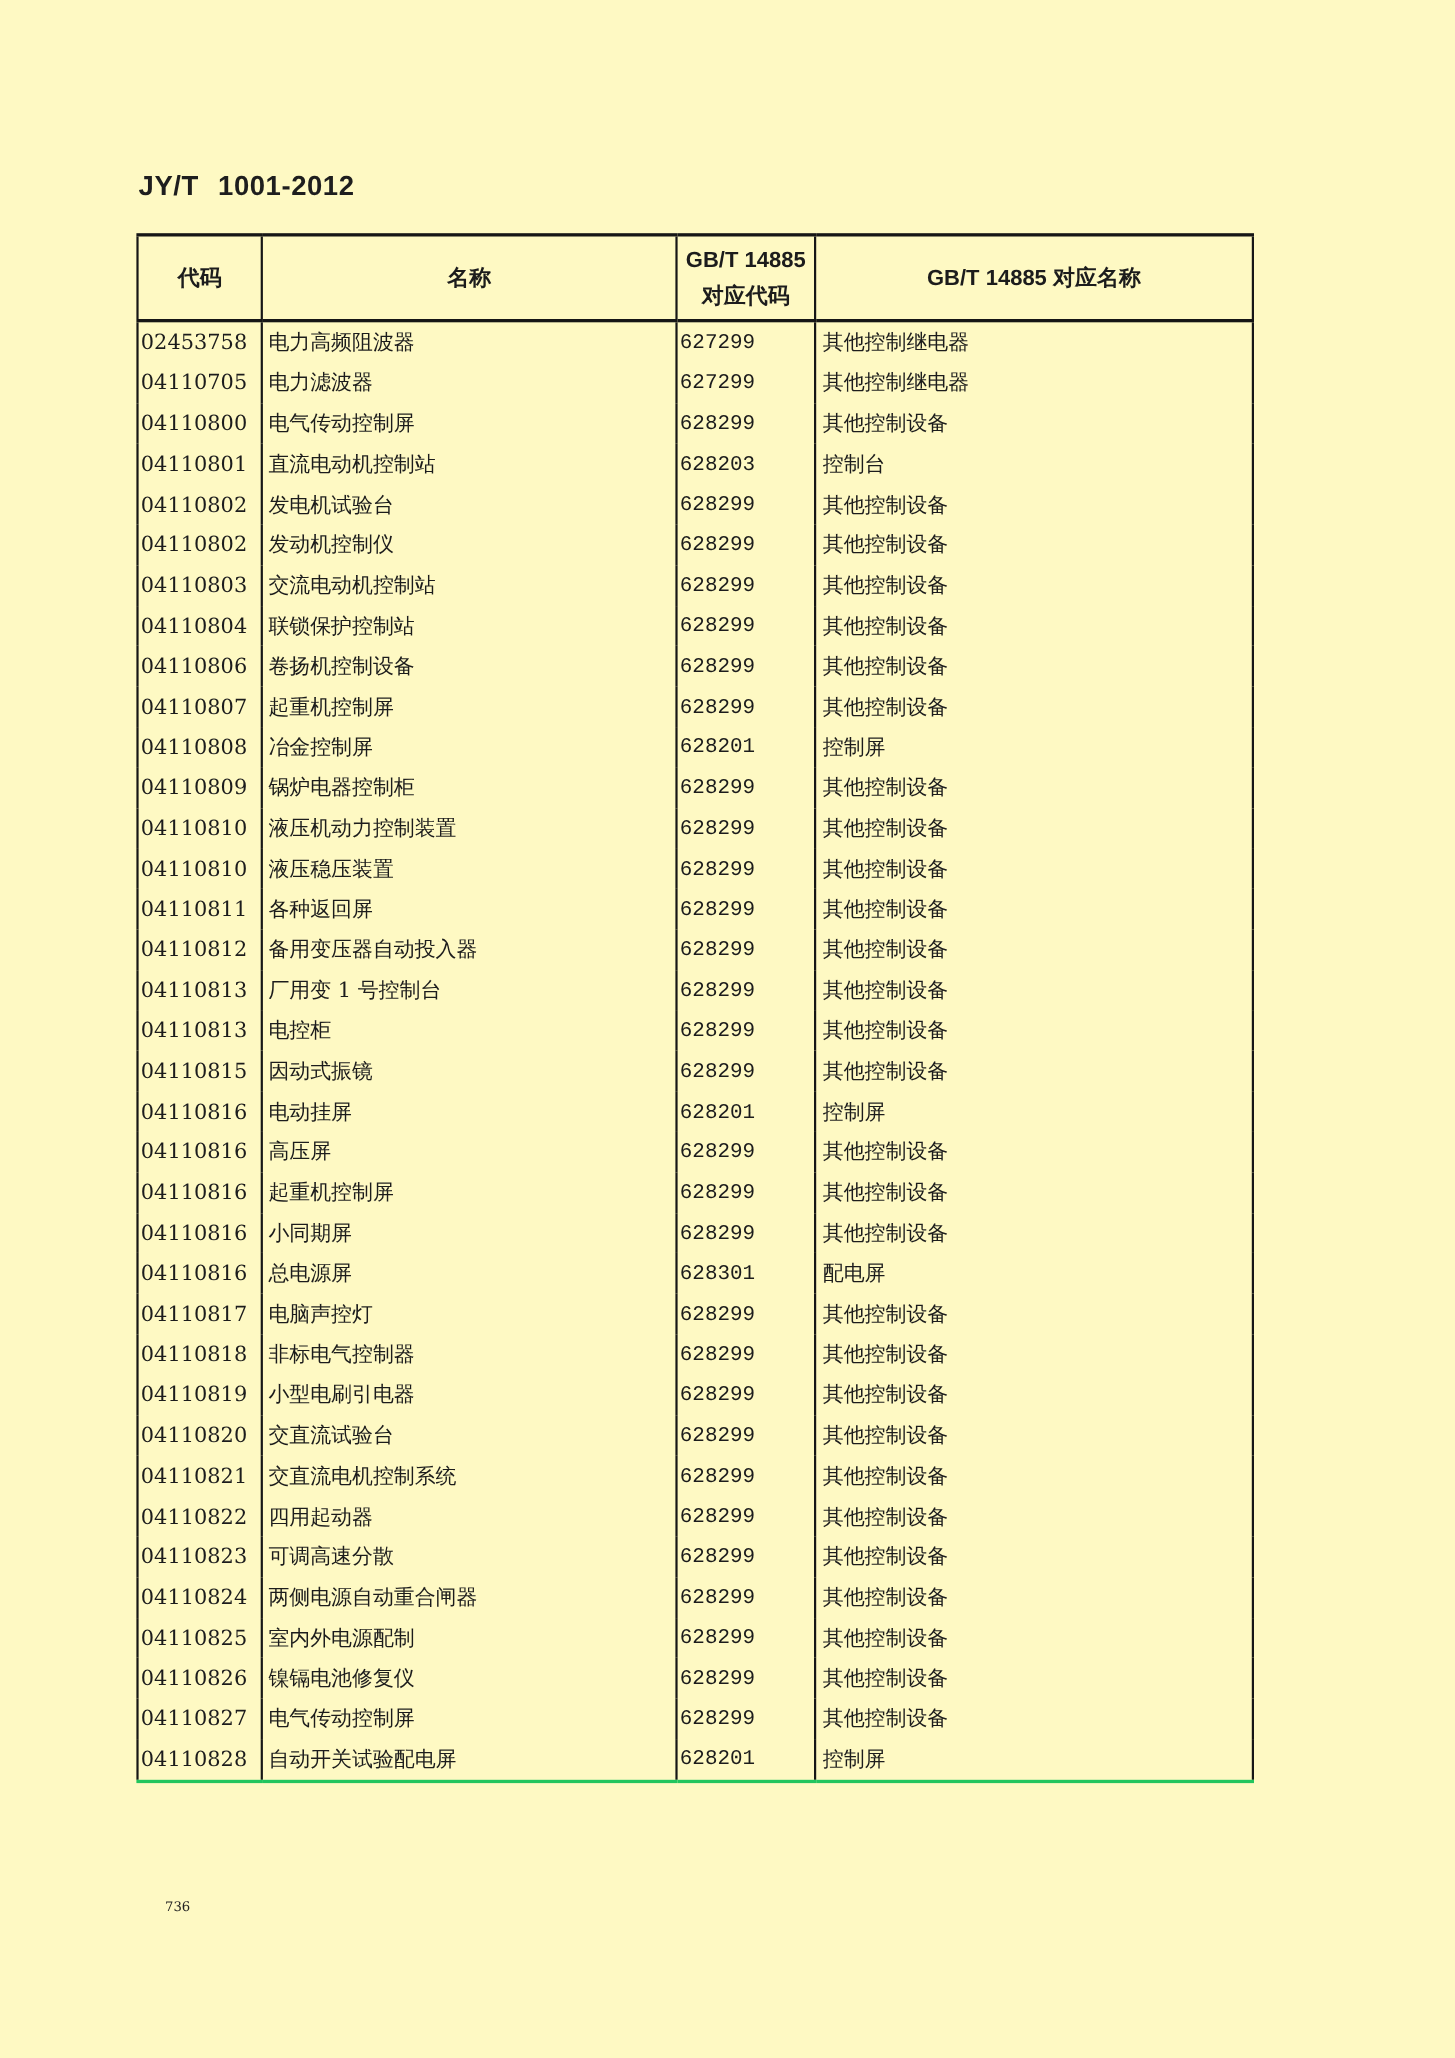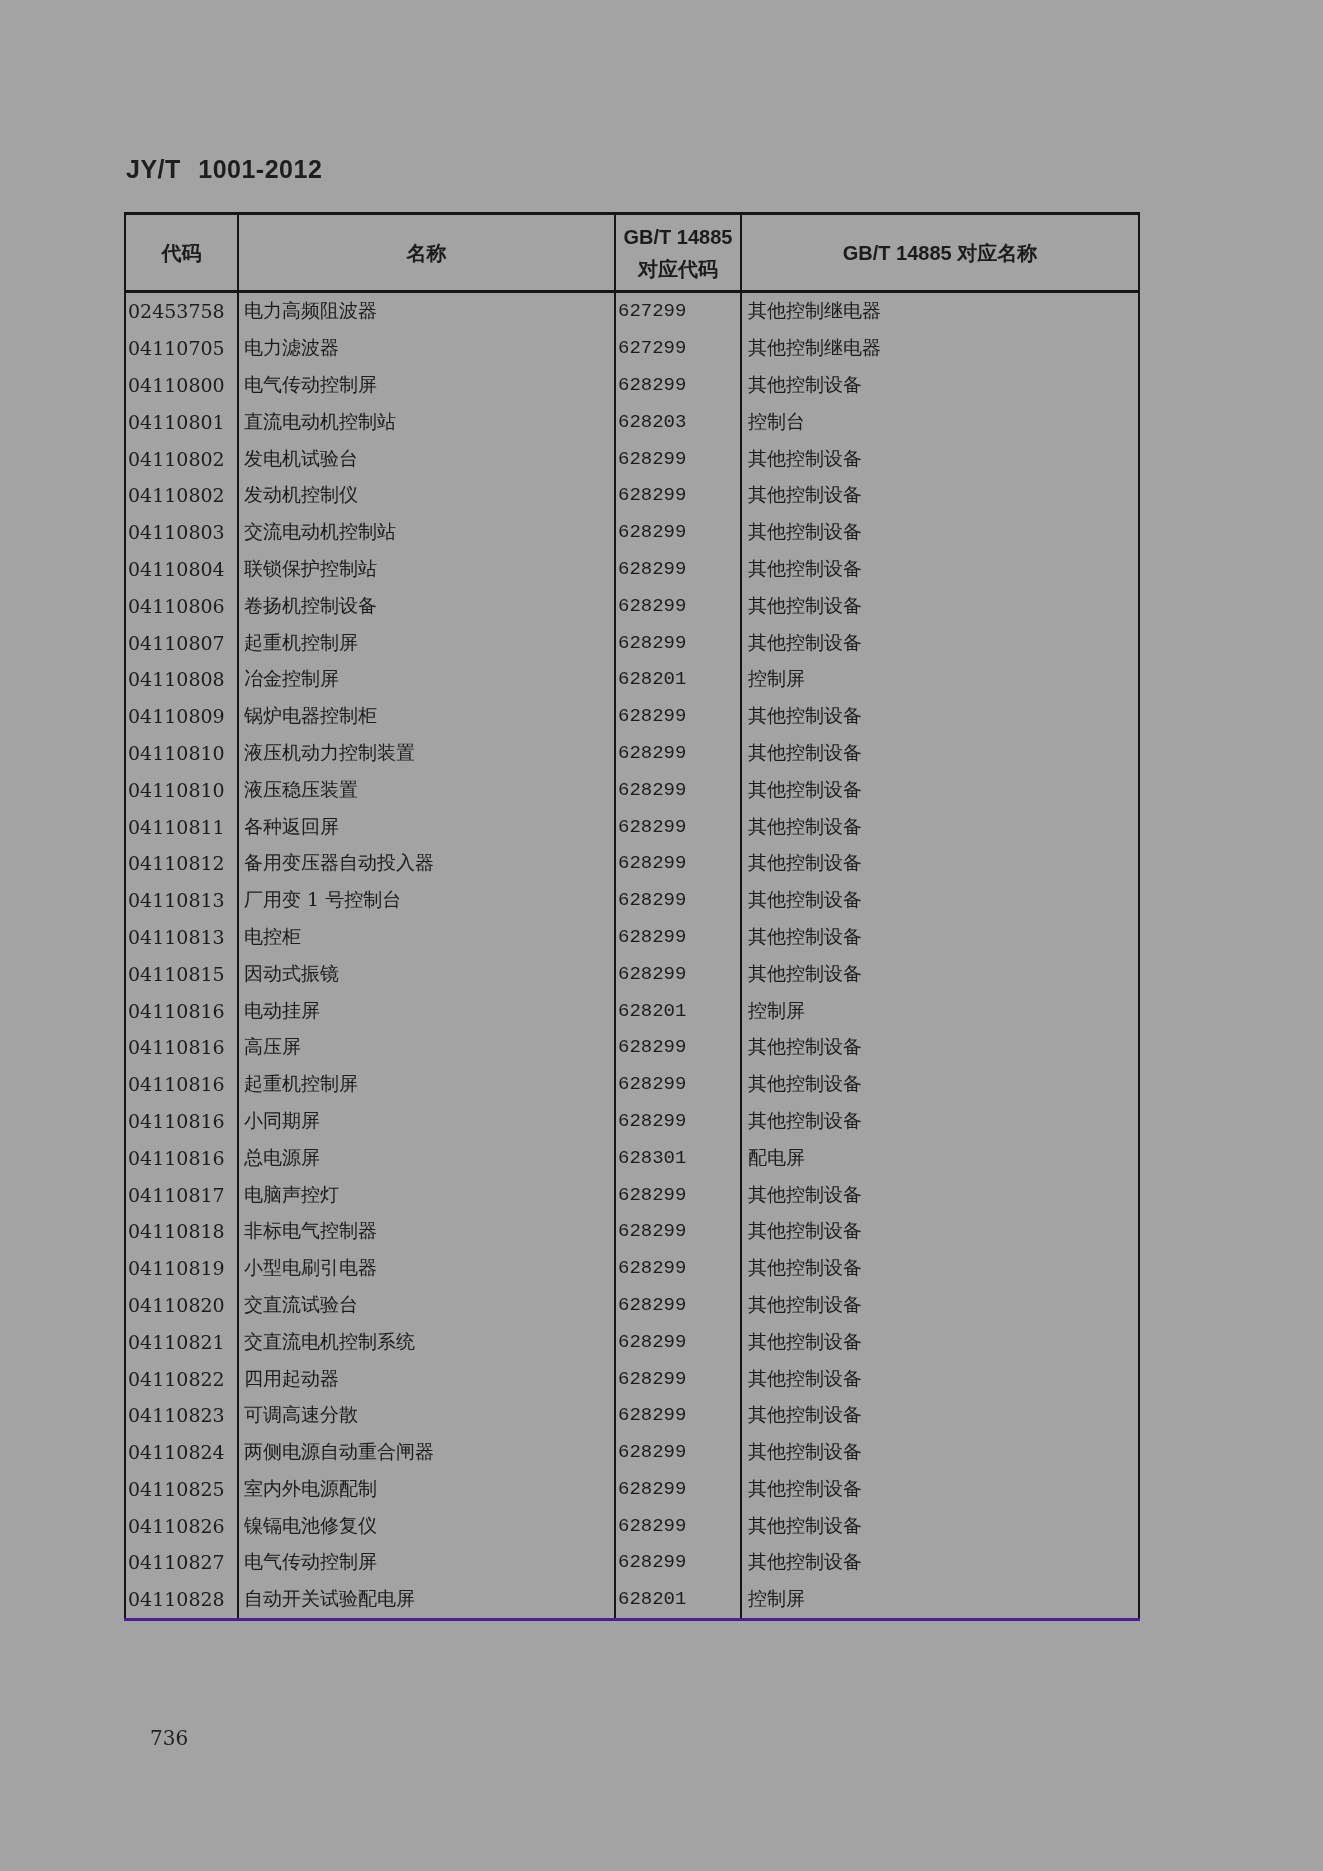--- a/index.html
+++ b/index.html
@@ -4,21 +4,21 @@
 <style>
   html, body {
     margin: 0;
     padding: 0;
     background: #e8e8e8;
   }
   .page {
     position: relative;
     width: 1323px;
     height: 1871px;
-    background: #a3a3a3;
+    background: #fef9c3;
     font-family: "DejaVu Serif", "Liberation Serif", serif;
     color: #1c1c1c;
     overflow: hidden;
   }
   .doc-title {
     position: absolute;
     left: 126px;
     top: 155px;
     font-family: "Liberation Sans", "DejaVu Sans", sans-serif;
     font-size: 25px;
@@ -64,32 +64,32 @@
     line-height: 32px;
   }
   table.mapping tbody td {
     height: 36.8px;
     border-left: 2px solid #161616;
     border-right: 2px solid #161616;
     vertical-align: middle;
     padding: 0;
   }
   table.mapping tbody tr:last-child td {
-    border-bottom: 3px solid #4c1d95;
+    border-bottom: 3px solid #22c55e;
   }
   table.mapping tbody td:nth-child(1) { padding-left: 2px; }
   table.mapping tbody td:nth-child(2) { padding-left: 5px; }
   table.mapping tbody td:nth-child(3) { padding-left: 2px; font-family: Liberation Mono, monospace; }
   table.mapping tbody td:nth-child(4) { padding-left: 6px; }
 
   .page-number {
     position: absolute;
     left: 150px;
     top: 1726px;
-    font-size: 20px;
+    font-size: 12px;
     font-family: "DejaVu Serif", "Liberation Serif", serif;
     color: #222222;
   }
 </style>
 </head>
 <body>
 
 <div class="page">
 
   <div class="doc-title">JY/T 1001-2012</div>

